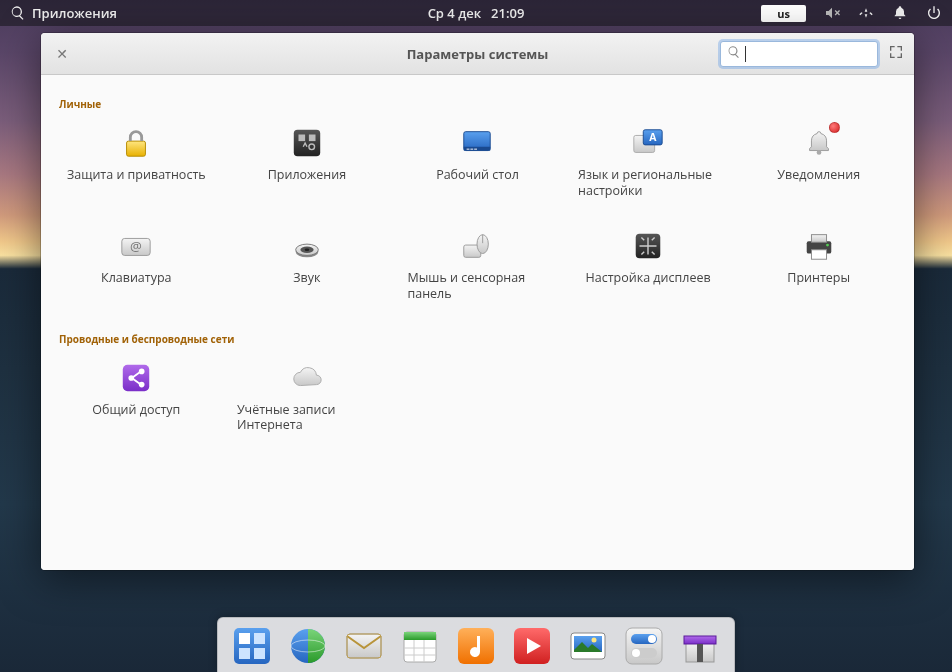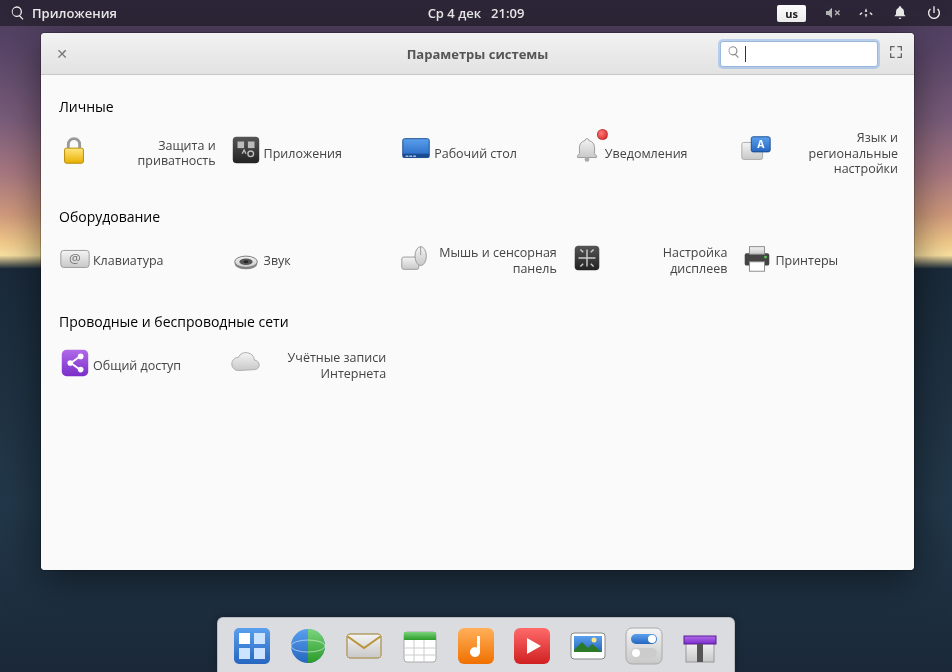--- a/index.html
+++ b/index.html
@@ -26,21 +26,21 @@
     font-weight:600;
     font-size:13px;
   }
   .top-panel .left { display:flex; align-items:center; gap:6px; }
   .top-panel .center { position:absolute; left:50%; transform:translateX(-50%); display:flex; gap:10px;}
   .top-panel .right { margin-left:auto; display:flex; align-items:center; gap:18px;}
   .panel-icon { width:16px; height:16px; display:inline-flex; align-items:center; justify-content:center; }
   .panel-icon svg { width:16px; height:16px; fill:#eee; }
   .kb-indicator {
     background:#fff; color:#222; font-size:11px; font-weight:700;
-    padding:1px 8px; border-radius:2px; min-width:20px; text-align:center;
+    padding:1px 16px; border-radius:2px; min-width:20px; text-align:center;
   }
 
   
   .window {
     position:absolute;
     top:33px; left:41px;
     width:873px; height:537px;
     background:#f5f5f5;
     border-radius:4px;
     box-shadow:0 8px 40px rgba(0,0,0,0.5), 0 0 0 1px rgba(0,0,0,0.2);
@@ -82,33 +82,33 @@
   .search-caret { width:1px;height:16px;background:#333;animation:blink 1s step-end infinite;}
   @keyframes blink {50%{opacity:0;}}
   .max-btn svg{width:16px;height:16px;fill:#666;}
 
   .content {
     flex:1; overflow-y:auto;
     padding: 14px 0 10px 0;
     background:#fafafa;
   }
   .section-label {
-    font-weight:400; color:#000000;
+    font-weight:700; color:#a16207;
     padding: 8px 18px 6px 18px;
-    font-size:14px;
+    font-size:10px;
   }
   .grid {
     display:grid;
     grid-template-columns: repeat(5, 1fr);
     padding: 4px 10px 18px 10px;
     row-gap:14px;
   }
   .item {
-    display:flex; flex-direction:row; align-items:center;
-    text-align:right;
+    display:flex; flex-direction:column; align-items:center;
+    text-align:left;
     padding:4px 6px;
     cursor:pointer;
     border-radius:4px;
   }
   .item .icon-slot {
     width:36px;height:36px;
     display:flex;align-items:center;justify-content:center;
     margin-bottom:6px;
     position:relative;
   }
@@ -225,36 +225,35 @@
           <div class="icon-slot">
             <svg width="34" height="34">
               <use href="#i-desktop"></use>
             </svg>
           </div>
           <div class="label">Рабочий стол</div>
         </div>
         <div class="item">
           <div class="icon-slot">
             <svg width="34" height="34">
+              <use href="#i-locale"></use>
+            </svg>
+          </div>
+          <div class="label">Язык и региональные настройки</div>
+        </div>
+        <div class="item">
+          <div class="icon-slot">
+            <svg width="34" height="34">
               <use href="#i-bell"></use>
             </svg>
             <div class="notif-dot"></div>
           </div>
           <div class="label">Уведомления</div>
         </div>
-        <div class="item">
-          <div class="icon-slot">
-            <svg width="34" height="34">
-              <use href="#i-locale"></use>
-            </svg>
-          </div>
-          <div class="label">Язык и региональные настройки</div>
-        </div>
       </div>
-      <div class="section-label">Оборудование</div>
       <div class="grid">
         <div class="item">
           <div class="icon-slot">
             <svg width="34" height="34">
               <use href="#i-keyboard"></use>
             </svg>
           </div>
           <div class="label">Клавиатура</div>
         </div>
         <div class="item">

